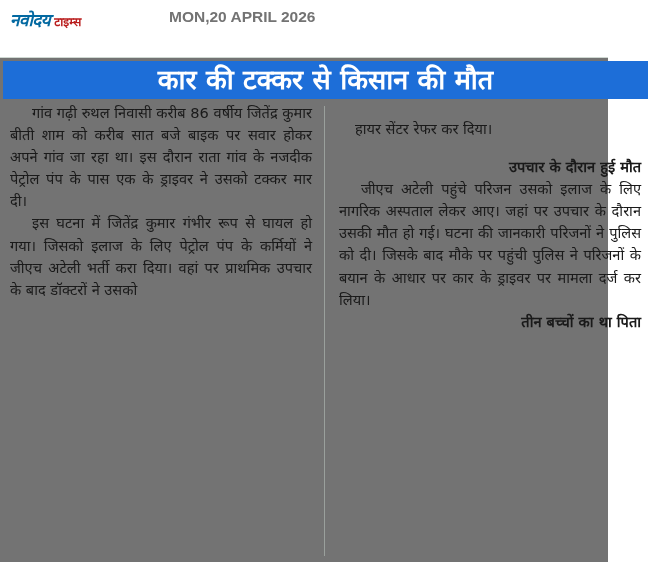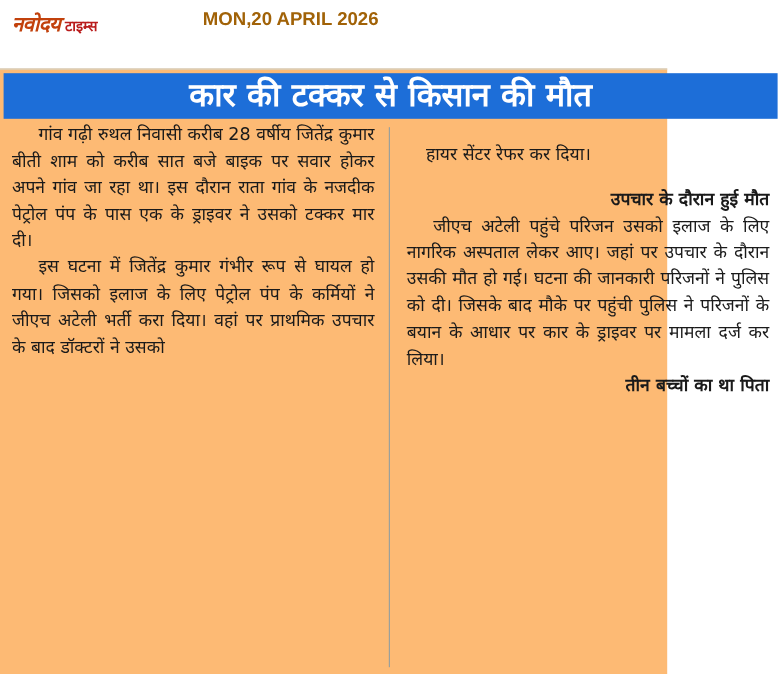--- a/index.html
+++ b/index.html
@@ -1,22 +1,22 @@
 <!DOCTYPE html>
 <html><head>
 <meta charset="utf-8">
 <style>
   html, body { margin:0; padding:0; background:#ffffff; }
   body { width:651px; height:562px; overflow:hidden; position:relative; font-family:"DejaVu Sans", sans-serif; color:#111; }
   .header { position:absolute; left:0; top:0; width:651px; height:56px; background:#fff; }
   .logo { position:absolute; left:10px; top:8px; display:flex; align-items:baseline; gap:4px; }
-  .logo-main { font-family:"DejaVu Sans", sans-serif; font-weight:bold; font-style:italic; font-size:17px; color:#c2410c; letter-spacing:-0.5px; }
+  .logo-main { font-family:"DejaVu Sans", sans-serif; font-weight:bold; font-style:italic; font-size:17px; color:#0369a1; letter-spacing:-0.5px; }
   .logo-sub { font-family:"DejaVu Sans", sans-serif; font-size:12px; color:#b91c1c; font-weight:bold; }
-  .meta { position:absolute; left:169px; top:6px; font-family:"Liberation Sans", sans-serif; font-weight:bold; font-size:15.5px; line-height:21px; color:#a16207; }
-  .article { position:absolute; left:0; top:57px; width:556px; height:505px; background:#fdba74; border-top:1px solid #cfd8d2; }
+  .meta { position:absolute; left:169px; top:6px; font-family:"Liberation Sans", sans-serif; font-weight:bold; font-size:15.5px; line-height:21px; color:#737373; }
+  .article { position:absolute; left:0; top:57px; width:608px; height:505px; background:#737373; border-top:1px solid #cfd8d2; }
   .headline-bar { position:absolute; left:3px; top:3px; width:645px; height:38px; background:#1d6ed8; color:#fff; text-align:center; font-weight:bold; font-size:27px; line-height:38px; }
   .col { position:absolute; top:44px; font-size:14.6px; line-height:22.1px; text-align:justify; color:#1a1a1a; }
   .col-left { left:10px; width:302px; }
   .col-right { left:339px; width:302px; }
   .divider { position:absolute; left:324px; top:48px; width:1px; height:450px; background:#9aa09c; }
   .para { margin:0; text-indent:22px; }
   .subhead { margin:0; font-weight:bold; padding-left:22px; text-align:right; }
   .cont { margin:16px; }
 </style>
 </head>
@@ -29,21 +29,21 @@
   </div>
   <div class="meta">
     <div>MON,20 APRIL 2026</div>
   </div>
 </div>
 
 <div class="article">
   <div class="headline-bar">कार की टक्कर से किसान की मौत</div>
 
   <div class="col col-left">
-    <p class="para">गांव गढ़ी रुथल निवासी करीब 28 वर्षीय जितेंद्र कुमार बीती शाम को करीब सात बजे बाइक पर सवार होकर अपने गांव जा रहा था। इस दौरान राता गांव के नजदीक पेट्रोल पंप के पास एक के ड्राइवर ने उसको टक्कर मार दी।</p>
+    <p class="para">गांव गढ़ी रुथल निवासी करीब 86 वर्षीय जितेंद्र कुमार बीती शाम को करीब सात बजे बाइक पर सवार होकर अपने गांव जा रहा था। इस दौरान राता गांव के नजदीक पेट्रोल पंप के पास एक के ड्राइवर ने उसको टक्कर मार दी।</p>
     <p class="para">इस घटना में जितेंद्र कुमार गंभीर रूप से घायल हो गया। जिसको इलाज के लिए पेट्रोल पंप के कर्मियों ने जीएच अटेली भर्ती करा दिया। वहां पर प्राथमिक उपचार के बाद डॉक्टरों ने उसको</p>
   </div>
 
   <div class="divider"></div>
 
   <div class="col col-right">
     <p class="cont">हायर सेंटर रेफर कर दिया।</p>
     <p class="subhead">उपचार के दौरान हुई मौत</p>
     <p class="para">जीएच अटेली पहुंचे परिजन उसको इलाज के लिए नागरिक अस्पताल लेकर आए। जहां पर उपचार के दौरान उसकी मौत हो गई। घटना की जानकारी परिजनों ने पुलिस को दी। जिसके बाद मौके पर पहुंची पुलिस ने परिजनों के बयान के आधार पर कार के ड्राइवर पर मामला दर्ज कर लिया।</p>
     <p class="subhead">तीन बच्चों का था पिता</p>

